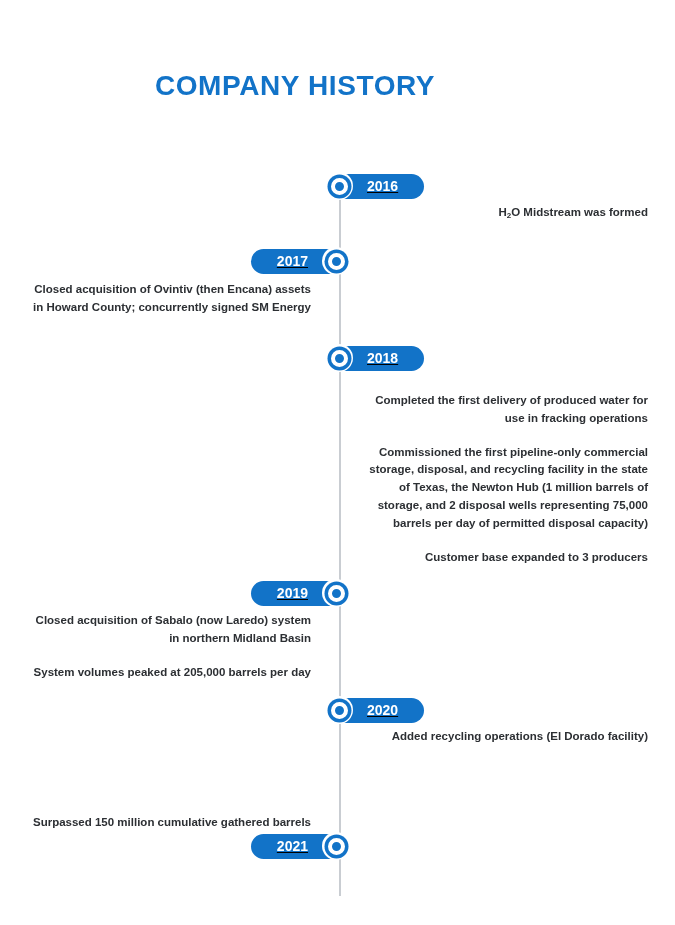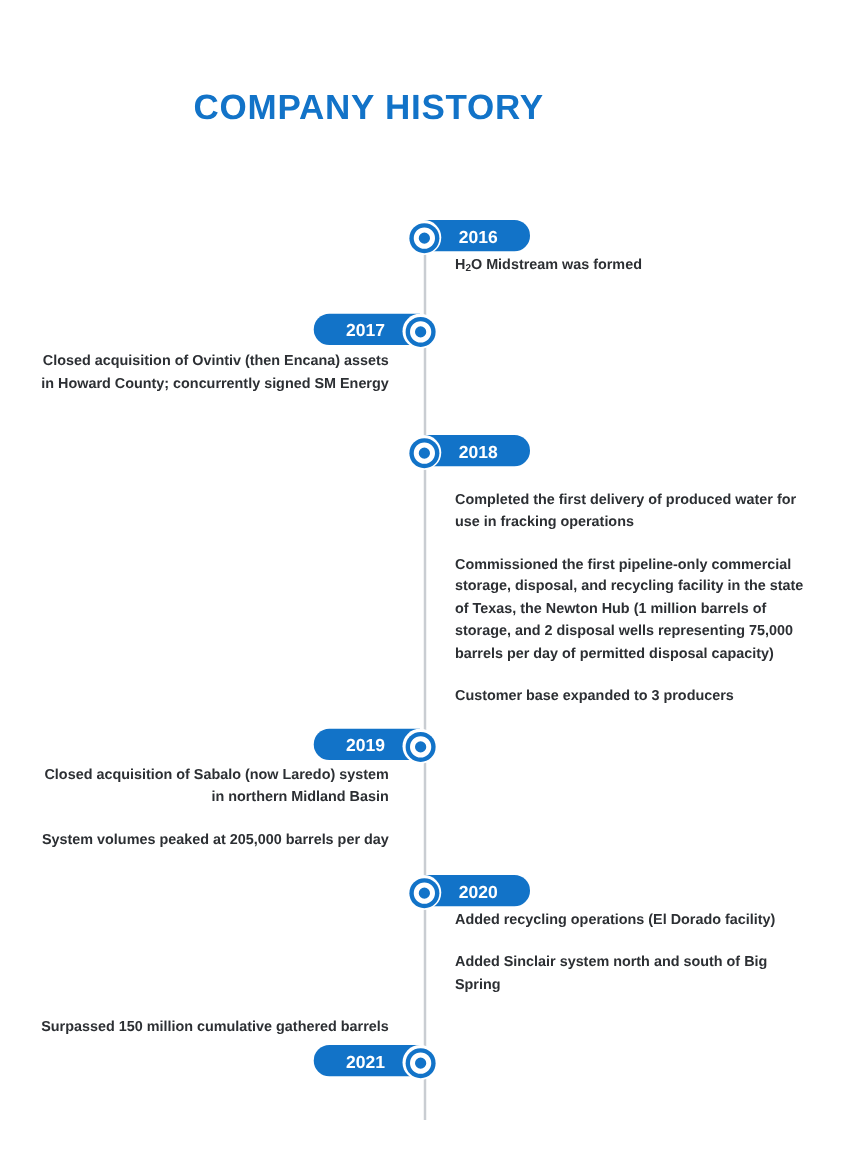--- a/index.html
+++ b/index.html
@@ -35,20 +35,22 @@
     width: 1.5px;
     height: 720px;
     background: #c9cdd2;
   }
 
   
   .year-marker {
     position: absolute;
     height: 20px;
     display: flex;
+    align-items: center;
+    text-decoration: underline;
   }
   .year-marker.side-right {
     left: 325px;
     flex-direction: row;
   }
   .year-marker.side-left {
     right: 325px;
     flex-direction: row-reverse;
   }
 
@@ -100,21 +102,21 @@
   .entry-body {
     position: absolute;
     font-size: 11.5px;
     font-weight: bold;
     line-height: 1.55;
     color: #2c2f33;
   }
   .entry-body.side-right {
     left: 364px;
     width: 284px;
-    text-align: left;
+    text-align: right;
   }
   .entry-body.side-left {
     right: 364px;
     width: 284px;
     text-align: right;
   }
   .entry-item { margin-bottom: 16px; }
   .entry-item:last-child { margin-bottom: 0; }
 
   sub {
@@ -162,21 +164,20 @@
     <div class="entry-body side-left" style="top: 612px;">
       <div class="entry-item">Closed acquisition of Sabalo (now Laredo) system in northern Midland Basin</div>
       <div class="entry-item">System volumes peaked at 205,000 barrels per day</div>
     </div>
     <div class="year-marker side-right" style="top: 700px;">
       <div class="marker-dot"></div>
       <div class="year-pill">2020</div>
     </div>
     <div class="entry-body side-right" style="top: 728px;">
       <div class="entry-item">Added recycling operations (El Dorado facility)</div>
-      <div class="entry-item">Added Sinclair system north and south of Big Spring</div>
     </div>
     <div class="year-marker side-left" style="top: 836px;">
       <div class="marker-dot"></div>
       <div class="year-pill">2021</div>
     </div>
     <div class="entry-body side-left" style="top: 814px;">
       <div class="entry-item">Surpassed 150 million cumulative gathered barrels</div>
     </div>
   </div>
 

